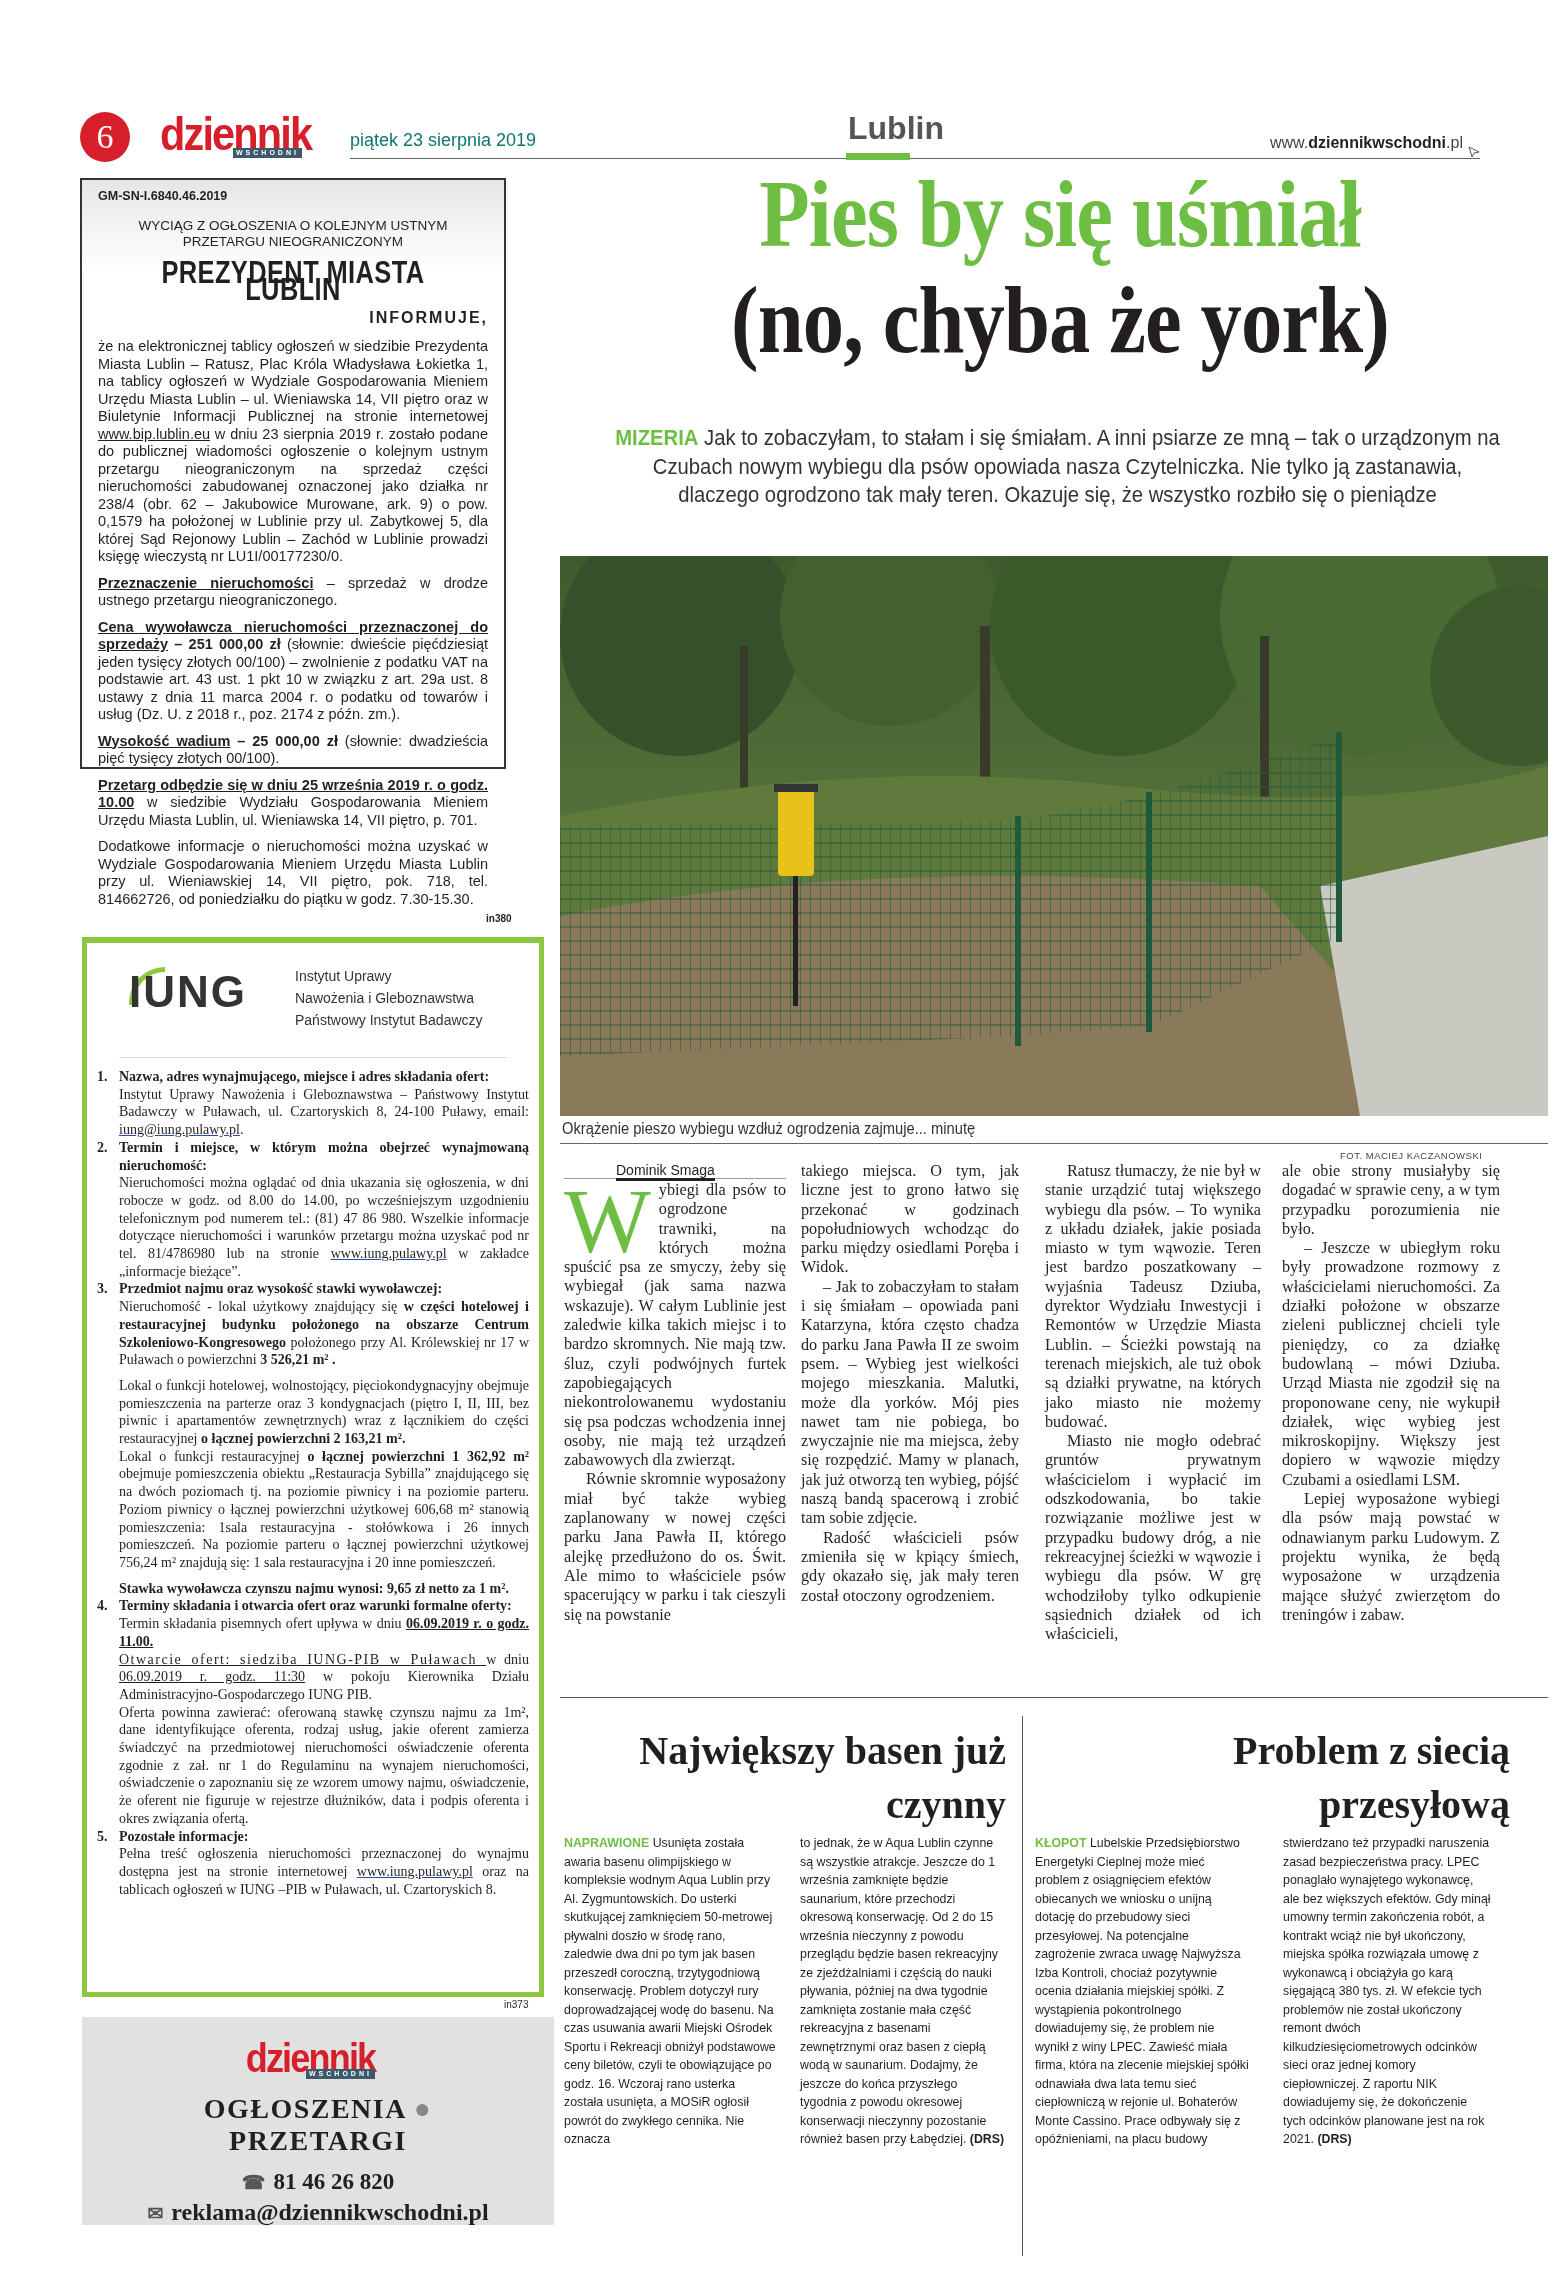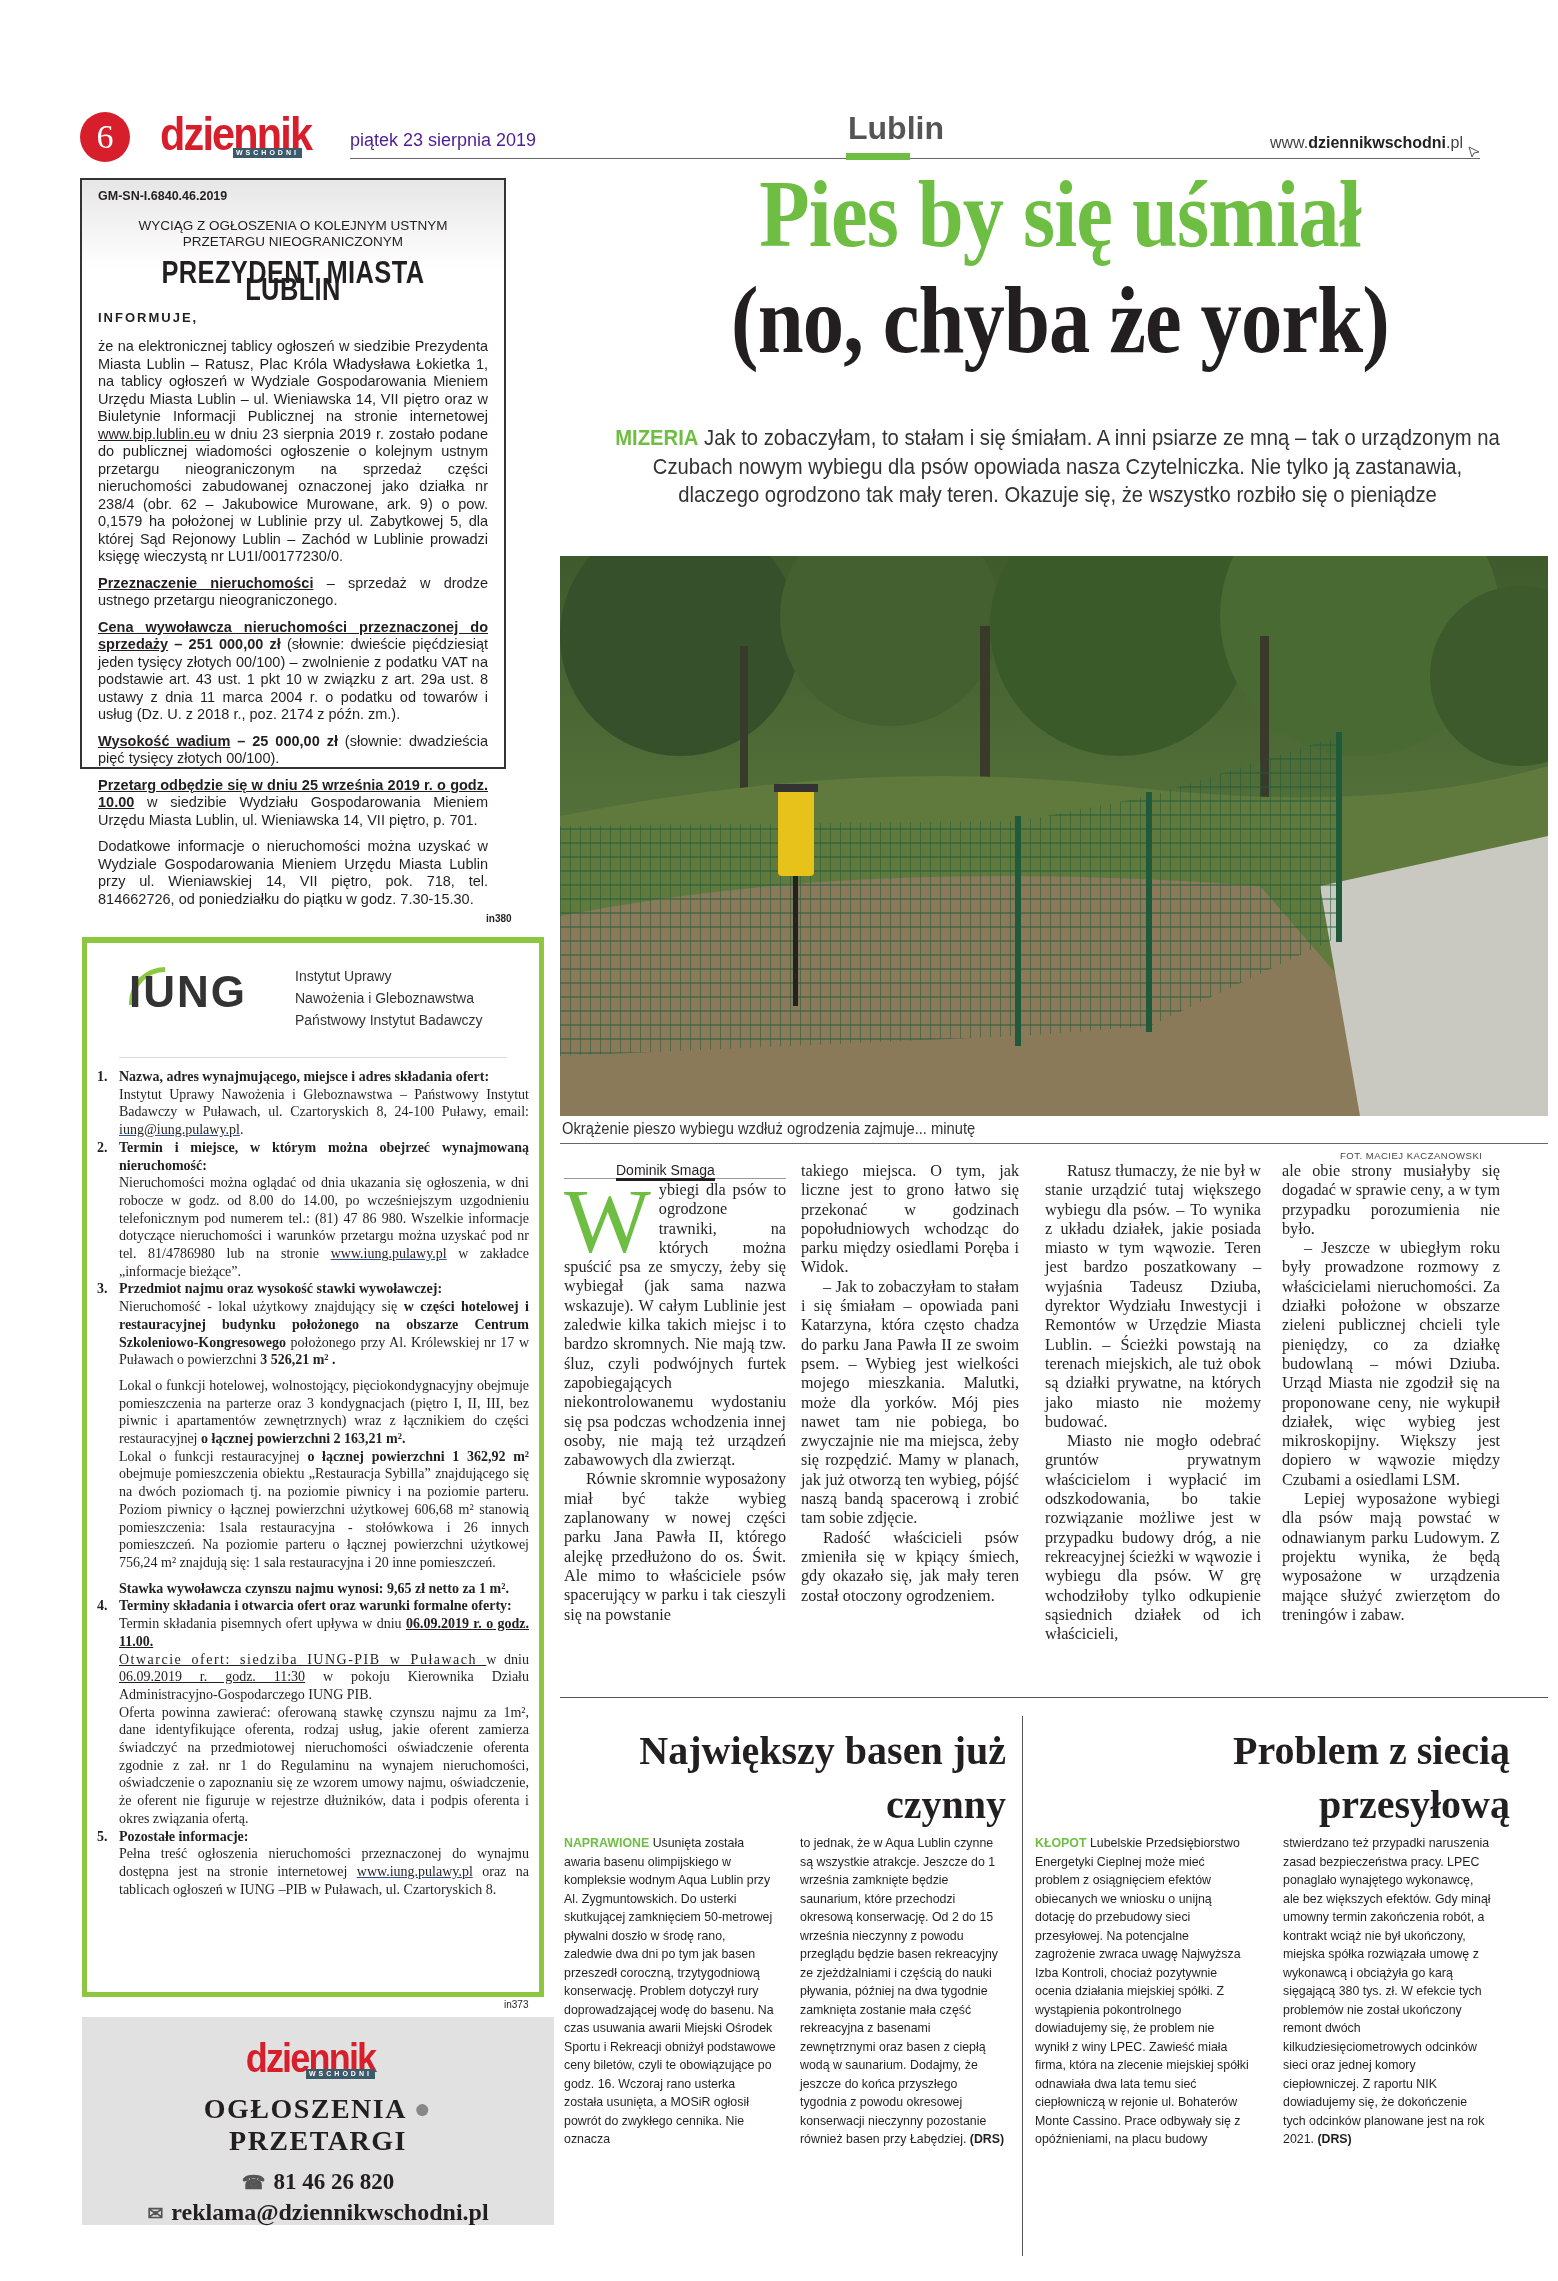--- a/index.html
+++ b/index.html
@@ -4,34 +4,34 @@
 <style>
   * { box-sizing: border-box; margin: 0; padding: 0; }
   body { width: 1558px; height: 2281px; background: #ffffff; position: relative; overflow: hidden; font-family: "Liberation Serif", serif; color: #231f20; }
   .abs { position: absolute; }
 
   
   .page-num { left: 80px; top: 112px; width: 50px; height: 50px; border-radius: 50%; background: #d71f2b; color: #fff; font-family: "Liberation Serif", serif; font-size: 34px; line-height: 50px; text-align: center; }
   .logo { left: 160px; top: 108px; width: 180px; height: 52px; }
   .logo-word { font-family: "Liberation Sans", sans-serif; font-weight: 700; font-size: 46px; color: #d71f2b; letter-spacing: -2px; line-height: 52px; transform: scaleX(0.9); transform-origin: left; display: block; }
   .logo-sub { position: absolute; left: 73px; top: 40px; background: #3d5a6b; color: #fff; font-family: "Liberation Sans", sans-serif; font-size: 7px; font-weight: 700; letter-spacing: 3px; padding: 1px 3px; line-height: 8px; }
-  .header-date { left: 350px; top: 130px; font-family: "Liberation Sans", sans-serif; font-size: 18px; color: #4c1d95; }
+  .header-date { left: 350px; top: 130px; font-family: "Liberation Sans", sans-serif; font-size: 18px; color: #0f766e; }
   .header-rule { left: 350px; top: 158px; width: 1130px; height: 1px; background: #666; }
   .section-label { left: 848px; top: 110px; font-family: "Liberation Sans", sans-serif; font-size: 32px; color: #555; font-weight: 700; }
   .section-bar { left: 846px; top: 153px; width: 64px; height: 7px; background: #6fbe44; }
   .site-url { left: 1270px; top: 134px; font-family: "Liberation Sans", sans-serif; font-size: 16px; color: #444; }
   .site-url b { color: #222; }
   .cursor-icon { left: 1468px; top: 146px; width: 12px; height: 12px; }
 
   
   .notice { left: 80px; top: 178px; width: 426px; height: 591px; border: 2px solid #333; background: linear-gradient(#e6e6e6 0, #fff 90px); padding: 8px 16px; font-family: "Liberation Sans", sans-serif; font-size: 14.5px; line-height: 17.5px; }
   .notice .ref { font-weight: 700; font-size: 12.5px; }
   .notice .sub { text-align: center; font-size: 13.5px; margin-top: 12px; line-height: 16px; }
   .notice .prez { text-align: center; font-family: "Liberation Sans Narrow","Liberation Sans", sans-serif; font-weight: 700; font-size: 31px; margin-top: 14px; transform: scaleX(0.82); letter-spacing: 0.5px; }
-  .notice .inf { text-align: left; font-weight: 700; font-size: 13px; letter-spacing: 2px; margin-top: 10px; }
+  .notice .inf { text-align: right; font-weight: 700; font-size: 16px; letter-spacing: 2px; margin-top: 10px; }
   .notice p { text-align: justify; margin-top: 9px; }
   .notice p.first { margin-top: 12px; }
   .u { text-decoration: underline; }
   .code-label { left: 486px; top: 913px; font-family: "Liberation Sans", sans-serif; font-size: 10px; font-weight: 700; }
 
   
   .iung { left: 82px; top: 937px; width: 462px; height: 1060px; border: 5px solid #8dc63f; border-top-width: 6px; background: #fff; padding: 10px 10px; font-size: 14px; line-height: 17.7px; }
   .iung-head { height: 105px; position: relative; border-bottom: 1px solid #ddd; margin: 0 22px 10px 22px; }
   .iung-logo { position: absolute; left: 10px; top: 30px; font-family: "Liberation Sans", sans-serif; font-weight: 700; font-size: 44px; color: #333; letter-spacing: 2px; }
   .iung-leaf { position: absolute; left: 10px; top: 14px; width: 36px; height: 38px; border-left: 5px solid #8dc63f; border-top: 5px solid #8dc63f; border-radius: 40px 0 0 0; }

